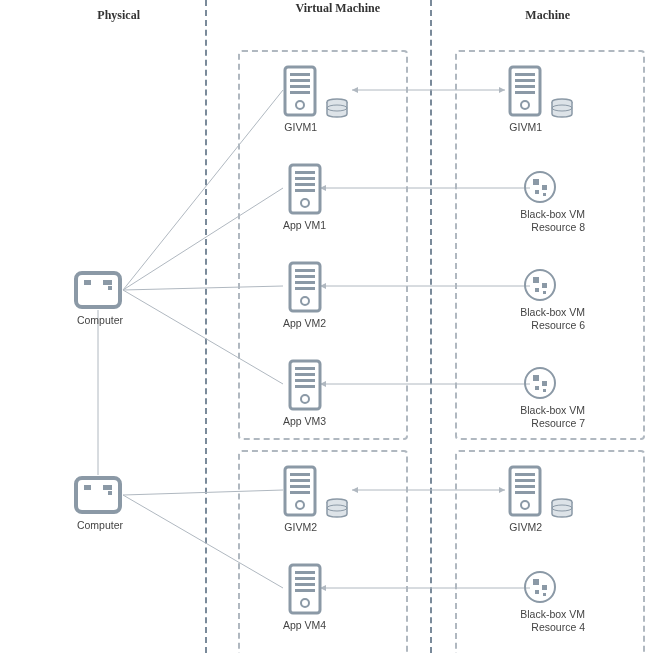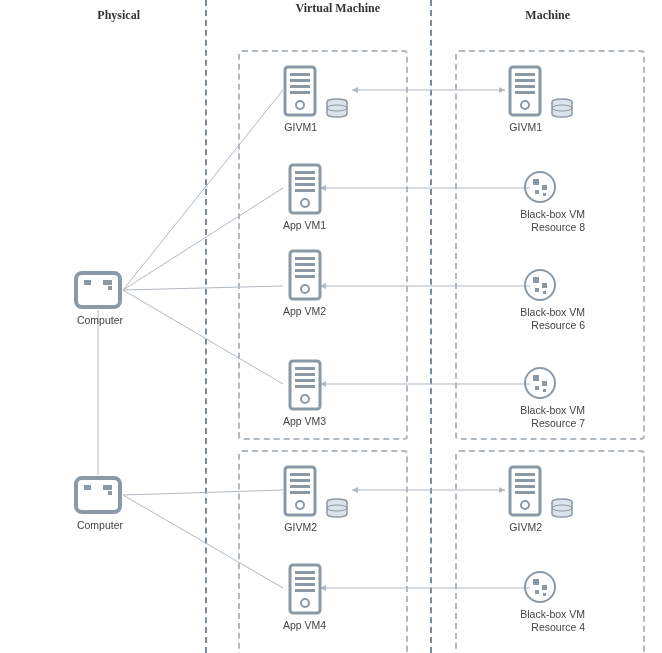--- a/index.html
+++ b/index.html
@@ -149,21 +149,21 @@
 <svg class="icon" width="24" height="22" style="position:absolute; left:325px; top:98px">
     <use href="#sym-disks"></use>
   </svg>
 
 <div class="node" style="left:283px; top:163px">
   <svg class="icon" width="34" height="52">
       <use href="#sym-server"></use>
     </svg>
   <div class="label">App VM1</div>
 </div>
-<div class="node" style="left:283px; top:249px">
+<div class="node" style="left:283px; top:261px">
   <svg class="icon" width="34" height="52">
       <use href="#sym-server"></use>
     </svg>
   <div class="label">App VM2</div>
 </div>
 <div class="node" style="left:283px; top:359px">
   <svg class="icon" width="34" height="52">
       <use href="#sym-server"></use>
     </svg>
   <div class="label">App VM3</div>

